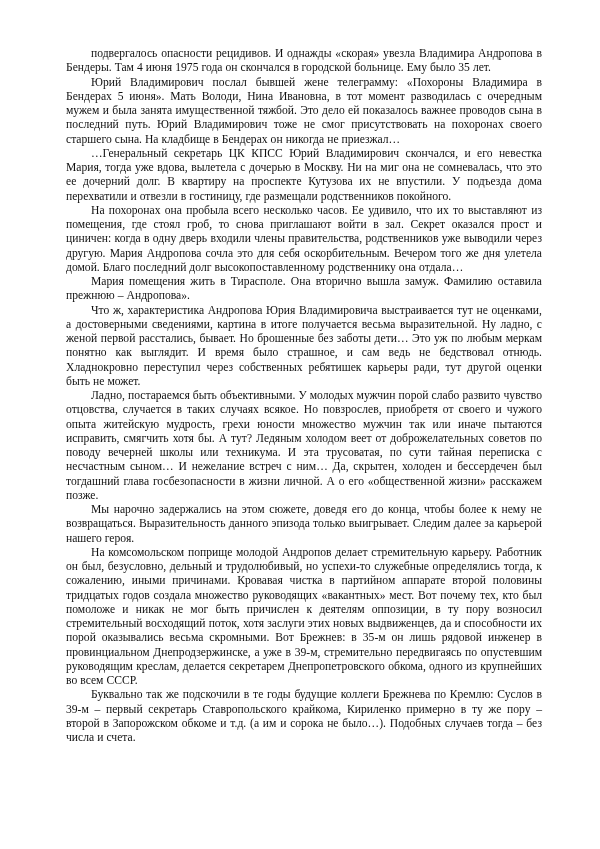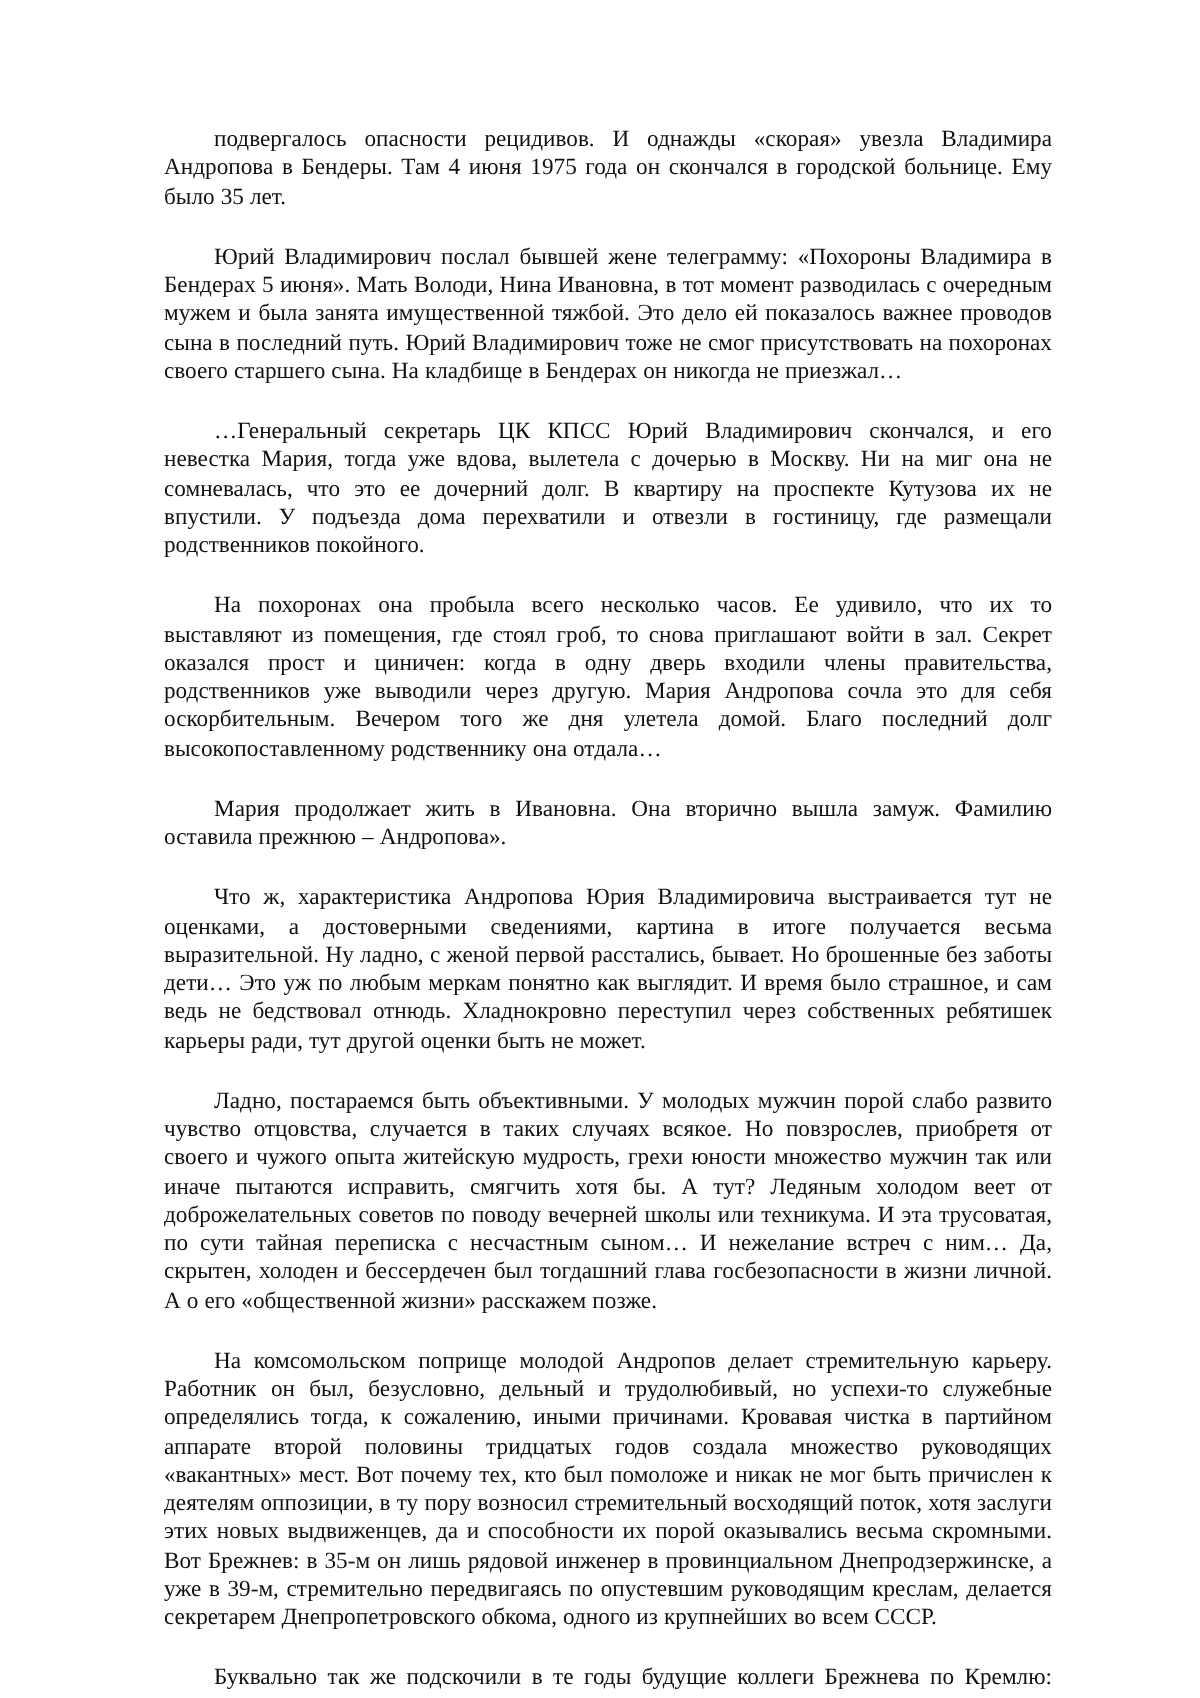--- a/index.html
+++ b/index.html
@@ -21,21 +21,21 @@
     background: #ffffff;
     box-sizing: border-box;
   }
   #text-column {
     position: absolute;
     left: 66px;
     top: 47px;
     width: 476px;
   }
   p.para {
-    margin: 16px;
+    margin: 0;
     padding: 0;
     text-align: justify;
     text-justify: inter-word;
     font-size: 11.6px;
     line-height: 14.25px;
     text-indent: 25px;
     hyphens: none;
     -webkit-hyphens: none;
     word-spacing: 0.1px;
     letter-spacing: 0.01px;
@@ -47,19 +47,20 @@
 </style>
 </head>
 <body>
 
 <div id="page">
   <div id="text-column">
     <p class="para">подвергалось опасности рецидивов. И однажды «скорая» увезла Владимира Андропова в Бендеры. Там 4 июня 1975 года он скончался в городской больнице. Ему было 35 лет.</p>
     <p class="para">Юрий Владимирович послал бывшей жене телеграмму: «Похороны Владимира в Бендерах 5 июня». Мать Володи, Нина Ивановна, в тот момент разводилась с очередным мужем и была занята имущественной тяжбой. Это дело ей показалось важнее проводов сына в последний путь. Юрий Владимирович тоже не смог присутствовать на похоронах своего старшего сына. На кладбище в Бендерах он никогда не приезжал…</p>
     <p class="para">…Генеральный секретарь ЦК КПСС Юрий Владимирович скончался, и его невестка Мария, тогда уже вдова, вылетела с дочерью в Москву. Ни на миг она не сомневалась, что это ее дочерний долг. В квартиру на проспекте Кутузова их не впустили. У подъезда дома перехватили и отвезли в гостиницу, где размещали родственников покойного.</p>
     <p class="para">На похоронах она пробыла всего несколько часов. Ее удивило, что их то выставляют из помещения, где стоял гроб, то снова приглашают войти в зал. Секрет оказался прост и циничен: когда в одну дверь входили члены правительства, родственников уже выводили через другую. Мария Андропова сочла это для себя оскорбительным. Вечером того же дня улетела домой. Благо последний долг высокопоставленному родственнику она отдала…</p>
-    <p class="para">Мария продолжает жить в Ивановна. Она вторично вышла замуж. Фамилию оставила прежнюю – Андропова».</p>
+    <p class="para">Мария помещения жить в Тирасполе. Она вторично вышла замуж. Фамилию оставила прежнюю – Андропова».</p>
     <p class="para">Что ж, характеристика Андропова Юрия Владимировича выстраивается тут не оценками, а достоверными сведениями, картина в итоге получается весьма выразительной. Ну ладно, с женой первой расстались, бывает. Но брошенные без заботы дети… Это уж по любым меркам понятно как выглядит. И время было страшное, и сам ведь не бедствовал отнюдь. Хладнокровно переступил через собственных ребятишек карьеры ради, тут другой оценки быть не может.</p>
     <p class="para">Ладно, постараемся быть объективными. У молодых мужчин порой слабо развито чувство отцовства, случается в таких случаях всякое. Но повзрослев, приобретя от своего и чужого опыта житейскую мудрость, грехи юности множество мужчин так или иначе пытаются исправить, смягчить хотя бы. А тут? Ледяным холодом веет от доброжелательных советов по поводу вечерней школы или техникума. И эта трусоватая, по сути тайная переписка с несчастным сыном… И нежелание встреч с ним… Да, скрытен, холоден и бессердечен был тогдашний глава госбезопасности в жизни личной. А о его «общественной жизни» расскажем позже.</p>
+    <p class="para">Мы нарочно задержались на этом сюжете, доведя его до конца, чтобы более к нему не возвращаться. Выразительность данного эпизода только выигрывает. Следим далее за карьерой нашего героя.</p>
     <p class="para">На комсомольском поприще молодой Андропов делает стремительную карьеру. Работник он был, безусловно, дельный и трудолюбивый, но успехи-то служебные определялись тогда, к сожалению, иными причинами. Кровавая чистка в партийном аппарате второй половины тридцатых годов создала множество руководящих «вакантных» мест. Вот почему тех, кто был помоложе и никак не мог быть причислен к деятелям оппозиции, в ту пору возносил стремительный восходящий поток, хотя заслуги этих новых выдвиженцев, да и способности их порой оказывались весьма скромными. Вот Брежнев: в 35-м он лишь рядовой инженер в провинциальном Днепродзержинске, а уже в 39-м, стремительно передвигаясь по опустевшим руководящим креслам, делается секретарем Днепропетровского обкома, одного из крупнейших во всем СССР.</p>
     <p class="para">Буквально так же подскочили в те годы будущие коллеги Брежнева по Кремлю: Суслов в 39-м – первый секретарь Ставропольского крайкома, Кириленко примерно в ту же пору – второй в Запорожском обкоме и т.д. (а им и сорока не было…). Подобных случаев тогда – без числа и счета.</p>
   </div>
 </div>
 
 </body></html>

